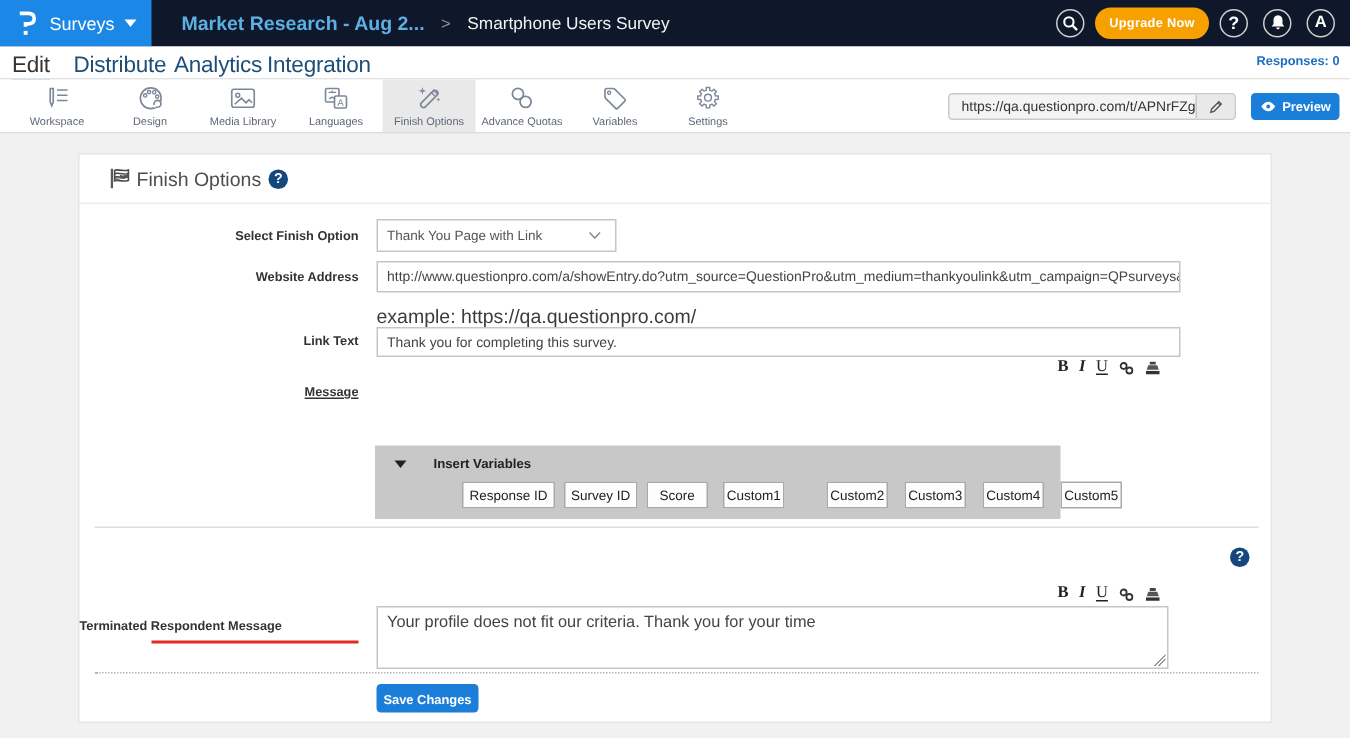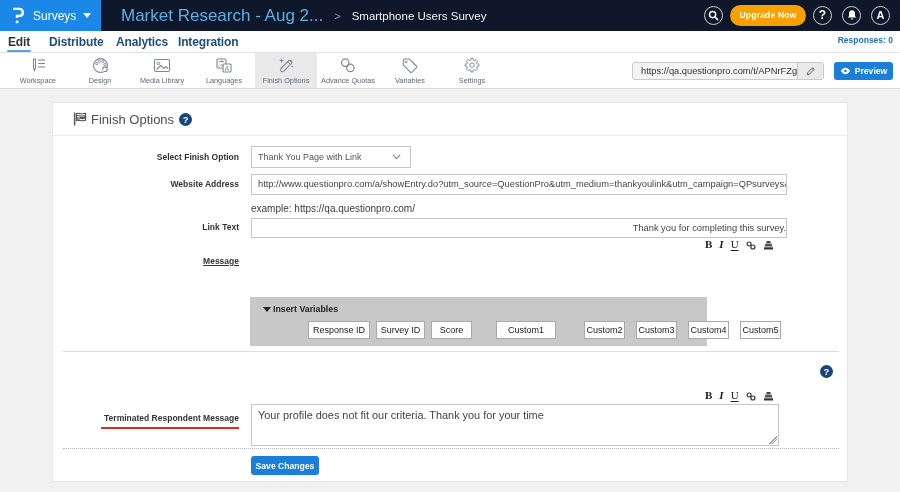--- a/index.html
+++ b/index.html
@@ -4,29 +4,29 @@
 <style>
 * { margin:0; padding:0; box-sizing:border-box; }
 html,body { width:900px; height:492px; font-family:"Liberation Sans", sans-serif; background:#f1f1f2; overflow:hidden; }
 
 
 #topbar { position:absolute; left:0; top:0; width:900px; height:31px; background:#0f172a; }
 #logo { position:absolute; left:0; top:0; width:101px; height:31px; background:#1b87e6; display:flex; align-items:center; }
 #logo .ptxt { color:#fff; font-size:12px; margin-left:9px; }
 #logo .caret { width:0; height:0; border-left:4.8px solid transparent; border-right:4.8px solid transparent; border-top:5.5px solid #fff; margin-left:7px; }
 #crumb { position:absolute; left:121px; top:0; height:31px; display:flex; align-items:center; font-size:11.5px; }
-#crumb .c1 { color:#5cb0e4; font-size:17px; }
+#crumb .c1 { color:#5cb0e4; font-size:13px;font-weight:bold; }
 #crumb .sep { color:#8f8f8f; margin:0 11px; font-size:11px; }
 #crumb .c2 { color:#f2f2f2; }
 .circbtn { position:absolute; top:5.5px; width:19px; height:19px; border:1px solid #cfcfcf; border-radius:50%; display:flex; align-items:center; justify-content:center; color:#fff; }
 #upgrade { position:absolute; left:730px; top:4.5px; width:76px; height:21px; background:#f7a001; border-radius:11px; color:#fff; font-size:8.5px; font-weight:bold; display:flex; align-items:center; justify-content:center; letter-spacing:.2px; }
 
 
 #tabs { position:absolute; left:0; top:31px; width:900px; height:22px; background:#fff; border-bottom:1px solid #e2e2e2; }
-#tabs .tab { position:absolute; top:4px; font-size:12px; font-weight:bold; letter-spacing:-0.15px; color:#1d4e79; }
+#tabs .tab { position:absolute; top:4px; font-size:15px; font-weight:normal; letter-spacing:-0.15px; color:#1d4e79; }
 #tabs .tab.active { color:#333; }
 #tabs .tab.active:after { content:""; position:absolute; left:-1px; right:-1px; bottom:-3px; height:2px; background:#4ea6e6; border-radius:1px; }
 #resp { position:absolute; right:7px; top:4px; font-size:8.5px; font-weight:bold; color:#1d6fc0; }
 
 
 #toolbar { position:absolute; left:0; top:53px; width:900px; height:36px; background:#fff; border-bottom:1px solid #dcdcdc; }
 .titem { position:absolute; top:0; height:35px; width:62px; display:flex; flex-direction:column; align-items:center; justify-content:center; }
 .titem.active { background:#e9e9e9; }
 .titem svg { display:block; }
 .titem .lbl { font-size:7.3px; color:#5f6878; margin-top:2px; white-space:nowrap; }
@@ -41,40 +41,40 @@
 #chead .htxt { font-size:13px; color:#4e4e4e; margin-left:3px; }
 .qmark { width:13px; height:13px; border-radius:50%; background:#15477e; color:#fff; font-size:9.5px; font-weight:bold; display:flex; align-items:center; justify-content:center; }
 #chead .qmark { margin-left:5px; }
 
 .flabel { position:absolute; font-size:8.5px; font-weight:bold; color:#333; text-align:right; width:160px; }
 .finput { position:absolute; border:1px solid #c6c6c6; background:#fff; font-size:9.3px; color:#444; line-height:18px; padding-left:6px; white-space:nowrap; overflow:hidden; }
 
 #seltxt { position:absolute; left:198px; top:43px; width:160px; height:22px; border:1px solid #c6c6c6; background:#fff; font-size:9px; color:#555; line-height:20px; padding-left:6px; }
 #seltxt svg { position:absolute; right:9px; top:7px; }
 
-.hint { position:absolute; left:198px; top:100px; font-size:10px; color:#3c3c3c; }
+.hint { position:absolute; left:198px; top:100px; font-size:13px; color:#3c3c3c; }
 
 .rtbar { position:absolute; display:flex; align-items:flex-end; gap:7px; font-family:"Liberation Serif", serif; font-size:11px; color:#222; }
 .rtbar .b { font-weight:bold; }
 .rtbar .i { font-style:italic; font-weight:bold; }
 .rtbar .u { text-decoration:underline; text-underline-offset:2px; text-decoration-thickness:1px; }
 
 .tarea { position:absolute; border:1px solid #c6c6c6; background:#fff; font-size:10.2px; color:#444; padding:4px 6px; }
 .resize { position:absolute; right:1px; bottom:1px; width:8px; height:8px; background:
   linear-gradient(135deg, transparent 50%, #999 50%, #999 57%, transparent 57%, transparent 68%, #999 68%, #999 75%, transparent 75%); }
 
 #ivpanel { position:absolute; left:197px; top:194px; width:457px; height:49px; background:#c8c8c8; }
-#ivhead { position:absolute; left:13px; top:7px; font-size:8.8px; font-weight:bold; color:#222; display:flex; align-items:center; gap:2px; }
+#ivhead { position:absolute; left:13px; top:7px; font-size:8.8px; font-weight:bold; color:#222; display:flex; align-items:center; gap:18px; }
 #ivhead .tri { width:0; height:0; border-left:4px solid transparent; border-right:4px solid transparent; border-top:5px solid #222; }
 #ivbtns { position:absolute; left:16px; top:24px; display:flex; }
 #ivbtns .vb { height:18px; white-space:nowrap; background:#fdfdfd; border:1px solid #a9a9a9; font-size:9px; color:#222; display:flex; align-items:center; justify-content:center;margin-left:42px; }
 
 #hr1 { position:absolute; left:10px; top:248px; width:776px; height:1px; background:#ddd; }
 #q2 { position:absolute; left:767px; top:262px; }
-#redlabel { position:absolute; left:0; top:304px; width:186px; text-align:right; }
+#redlabel { position:absolute; left:0; top:304px; width:186px; text-align:left; }
 #redlabel .t { font-size:8.5px; font-weight:bold; color:#333; }
 #redlabel .line { margin-top:2px; margin-left:48px; height:2px; background:#e02b20; }
 #dot1 { position:absolute; left:10px; top:345px; width:776px; border-top:1px dotted #b5b5b5; }
 #save { position:absolute; left:198px; top:353px; width:68px; height:19px; background:#1b7fd9; border-radius:3px; color:#fff; font-size:8.6px; font-weight:bold; display:flex; align-items:center; justify-content:center; }
 </style>
 </head>
 <body>
 
 <div id="topbar">
   <div id="logo">
@@ -224,21 +224,21 @@
     <svg width="9" height="6" viewBox="0 0 9 6">
         <path d="M1 1 L4.5 4.7 L8 1" fill="none" stroke="#8a94a6" stroke-width="1.2"></path>
       </svg>
   </div>
 
   <span class="flabel" style="left:26px; top:76px;">Website Address</span>
   <div class="finput" style="left:198px; top:71px; width:536px; height:21px; line-height:19px;">http://www.questionpro.com/a/showEntry.do?utm_source=QuestionPro&amp;utm_medium=thankyoulink&amp;utm_campaign=QPsurveys&amp;u</div>
   <span class="hint">example: https://qa.questionpro.com/</span>
 
   <span class="flabel" style="left:26px; top:119px;">Link Text</span>
-  <div class="finput" style="left:198px; top:115px; width:536px; height:20px;text-align:right;">Thank you for completing this survey.</div>
+  <div class="finput" style="left:198px; top:115px; width:536px; height:20px;">Thank you for completing this survey.</div>
 
   <div class="rtbar" style="left:652px; top:135px;">
     <span class="b">B</span>
       <span class="i">I</span>
       <span class="u">U</span>
     <svg width="10" height="9" viewBox="0 0 10 9">
         <circle cx="3.1" cy="3" r="2" fill="none" stroke="#333" stroke-width="1.2"></circle>
         <circle cx="6.9" cy="6" r="2" fill="none" stroke="#333" stroke-width="1.2"></circle>
       </svg>
     <svg width="11" height="9" viewBox="0 0 11 9">
@@ -251,21 +251,21 @@
 
   <div id="ivpanel">
     <div id="ivhead">
         <span class="tri"></span>
         <span>Insert Variables</span>
       </div>
     <div id="ivbtns">
       <span class="vb" style="width:62px">Response ID</span>
         <span class="vb" style="width:49px;margin-left:6px">Survey ID</span>
         <span class="vb" style="width:41px;margin-left:6px">Score</span>
-        <span class="vb" style="width:60px;margin-left:24px">Custom1</span>
+        <span class="vb" style="width:41px;margin-left:10px">Custom1</span>
         <span class="vb" style="width:41px;margin-left:28px">Custom2</span>
         <span class="vb" style="width:41px;margin-left:11px">Custom3</span>
         <span class="vb" style="width:41px;margin-left:11px">Custom4</span>
         <span class="vb" style="width:41px;margin-left:11px">Custom5</span>
     </div>
   </div>
 
   <div id="hr1"></div>
   <span class="qmark" id="q2">?</span>
 

